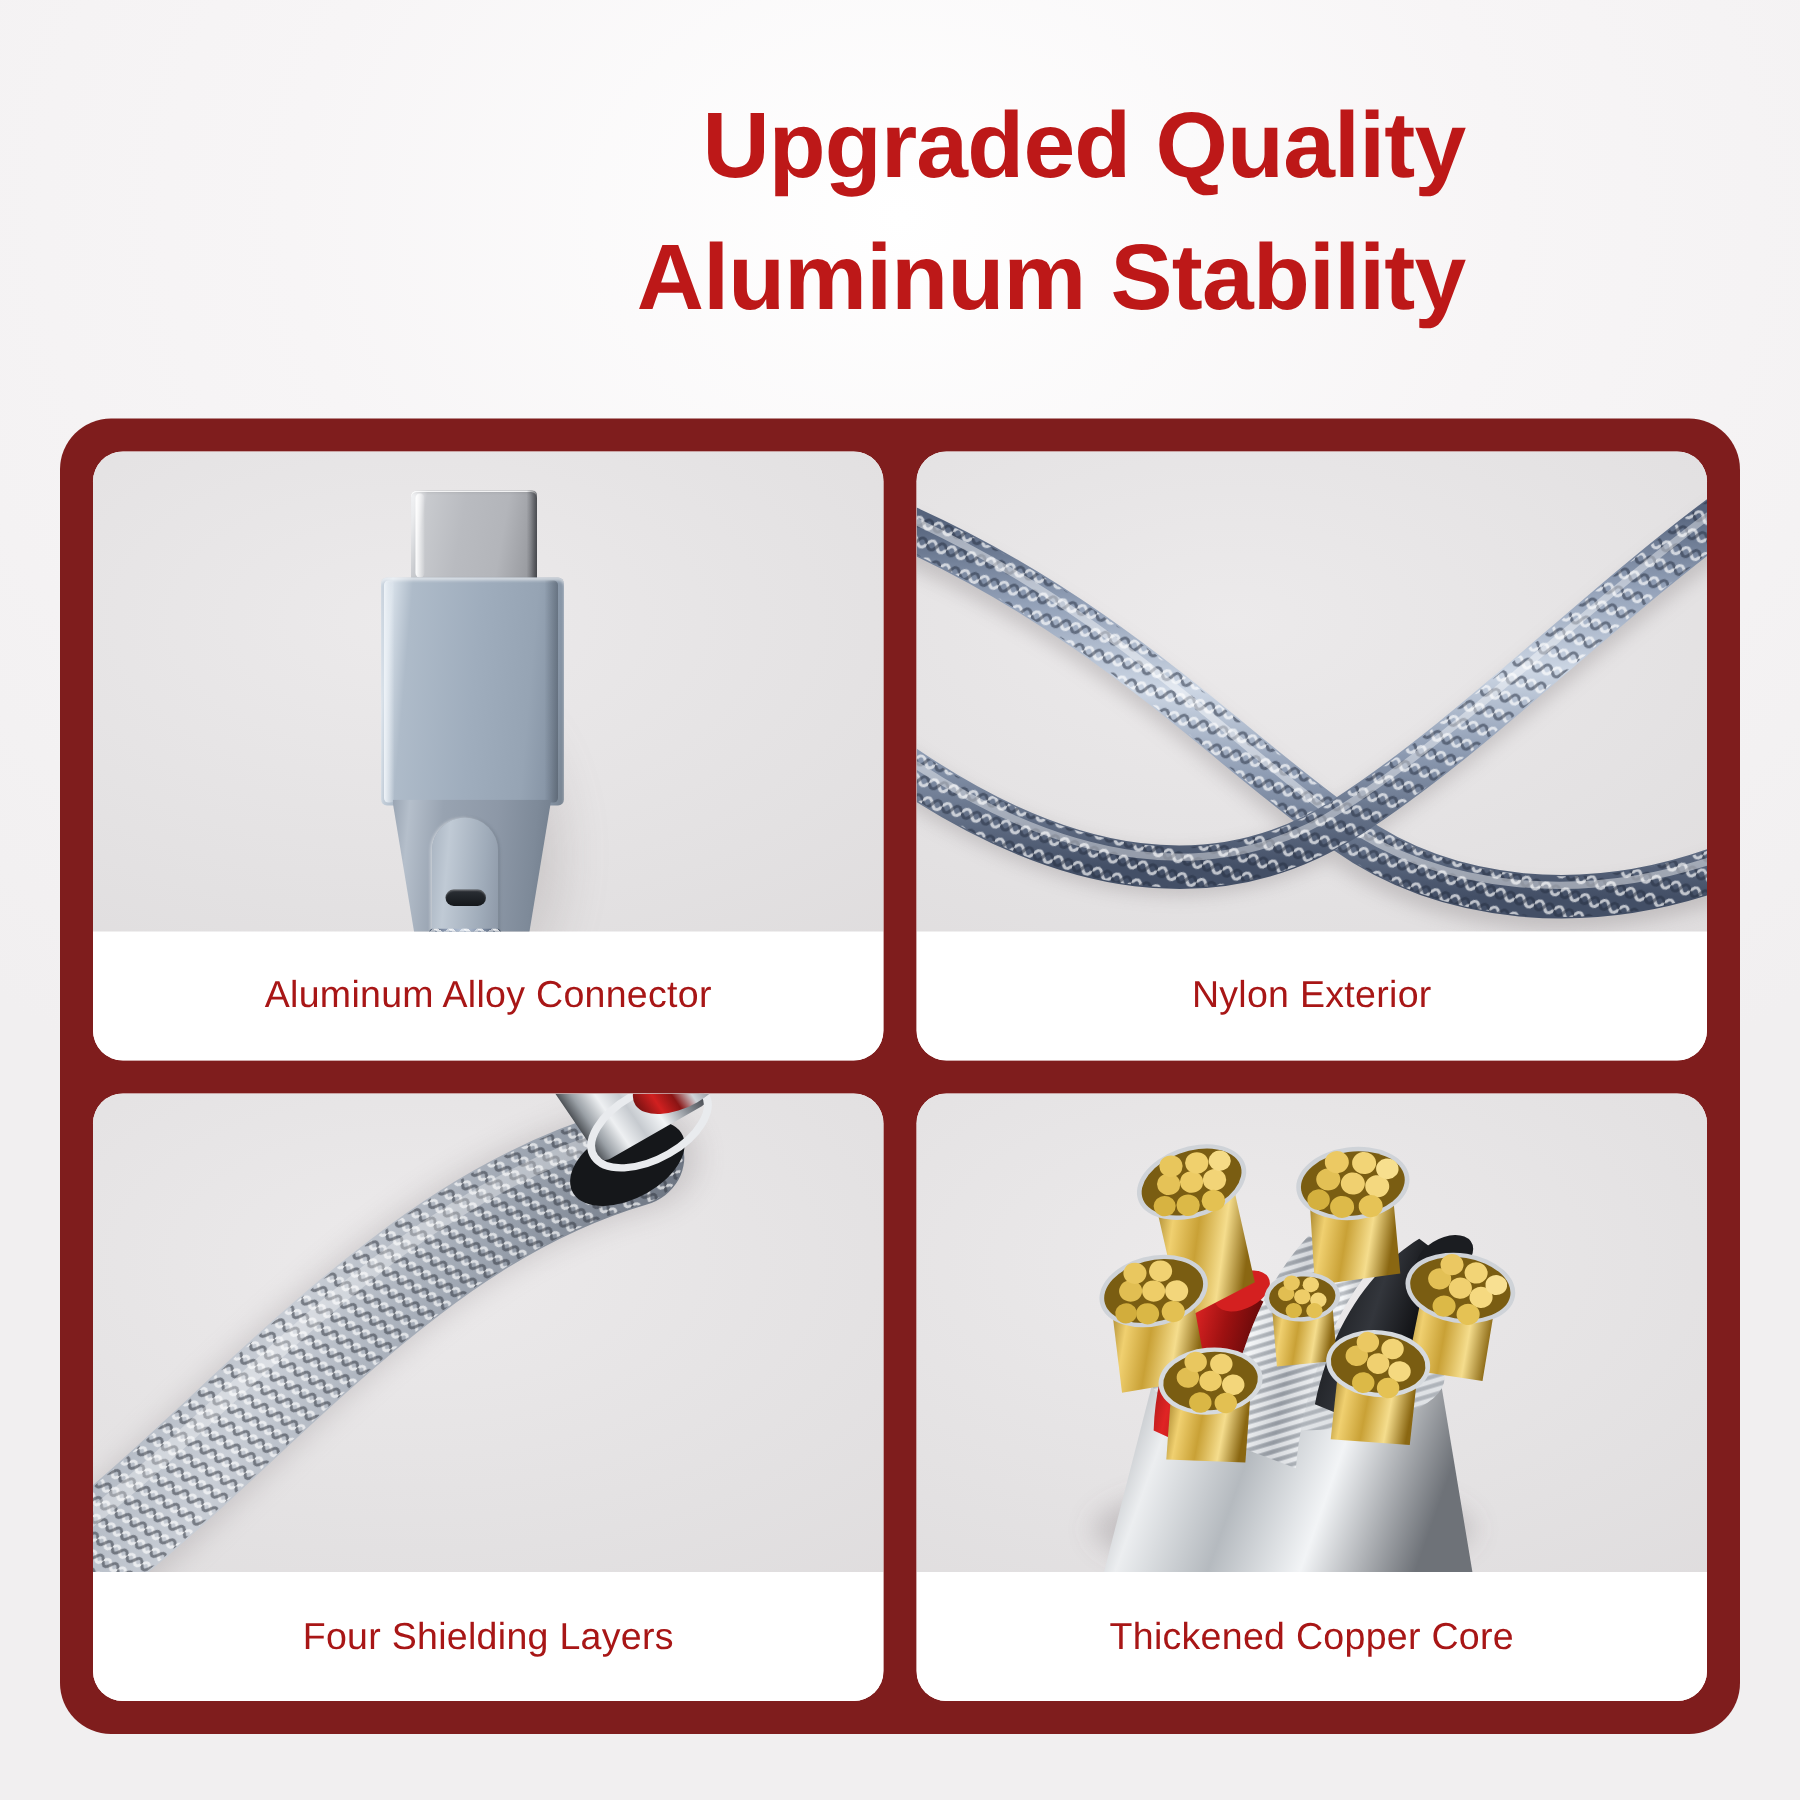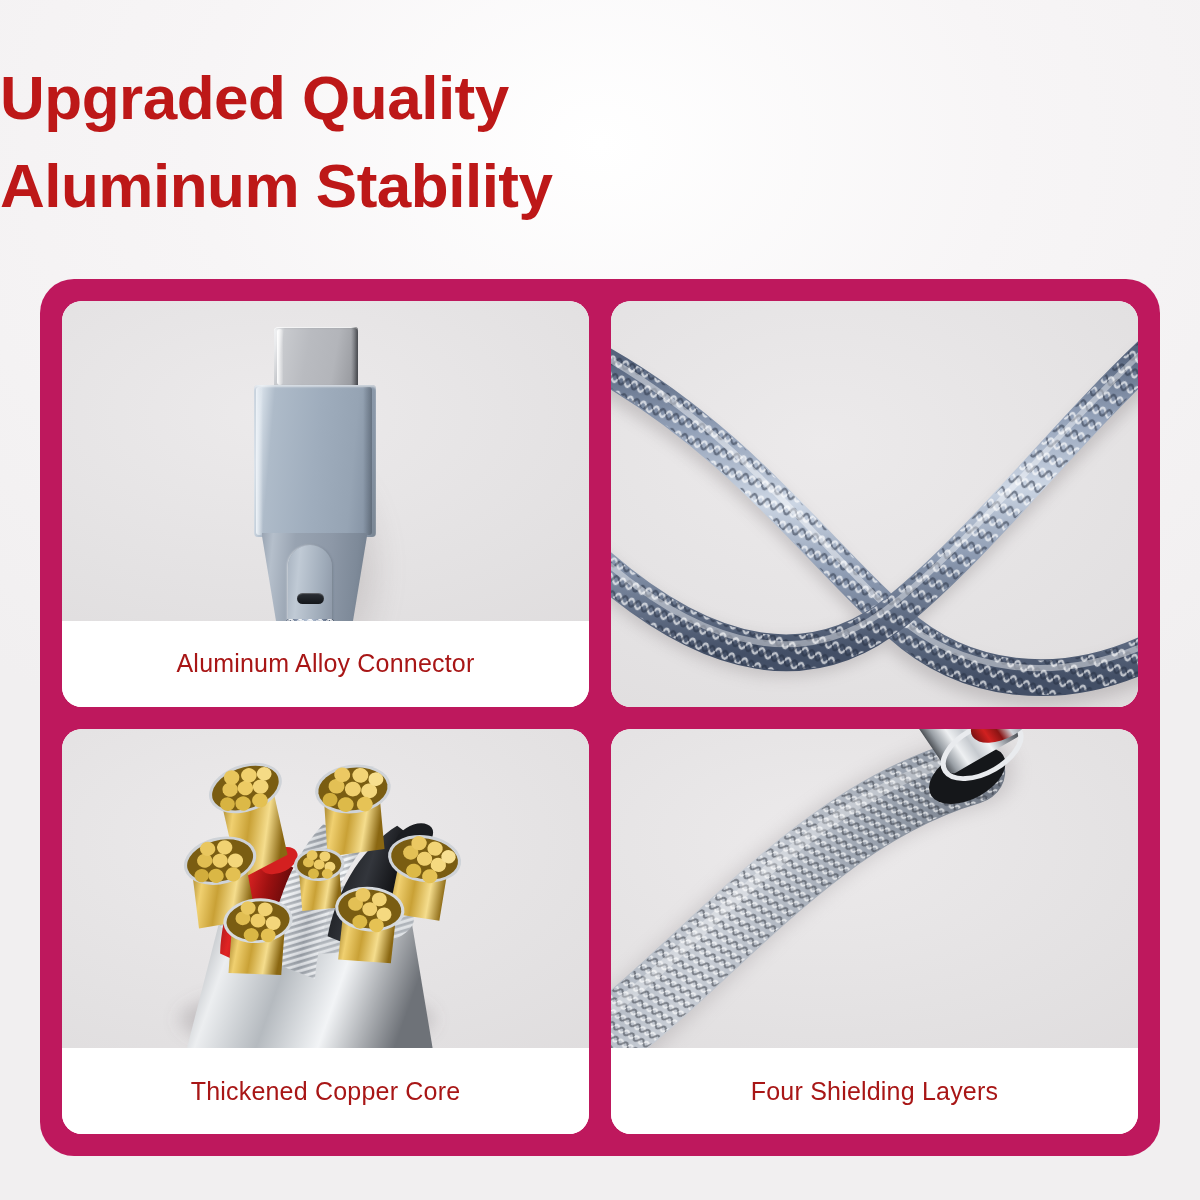--- a/index.html
+++ b/index.html
@@ -18,40 +18,40 @@
       #f1eff0;
     position: relative;
   }
 
   
   .headline {
     position: absolute;
     top: 54px;
     left: 0;
     width: 977px;
-    text-align: left;
+    text-align: right;
   }
   .headline-line {
     display: block;
     font-size: 62px;
     font-weight: bold;
     letter-spacing: -0.5px;
     line-height: 1.42;
     color: #bd1818;
     white-space: nowrap;
   }
 
   
   .frame {
     position: absolute;
     left: 40px;
     top: 279px;
     width: 1120px;
     height: 877px;
-    background: #be185d;
+    background: #7f1d1d;
     border-radius: 34px;
     padding: 22px;
     display: grid;
     grid-template-columns: 1fr 1fr;
     grid-template-rows: 1fr 1fr;
     gap: 22px;
   }
 
   .card {
     position: relative;
@@ -277,20 +277,89 @@
             <path d="M-15 41 C 118 104, 196 198, 268 254 C 330 302, 422 314, 515 277" stroke="rgba(255,255,255,0.45)" stroke-width="5" fill="none" stroke-linecap="round"></path>
           </g>
 
           <g>
             <path d="M-15 212 C 95 296, 192 308, 272 252 C 352 196, 430 108, 515 40" stroke="url(#braidBody)" stroke-width="30" fill="none" stroke-linecap="round"></path>
             <path d="M-15 212 C 95 296, 192 308, 272 252 C 352 196, 430 108, 515 40" stroke="url(#weave)" stroke-width="28" fill="none" stroke-linecap="round" opacity="0.95"></path>
             <path d="M-15 205 C 95 289, 192 301, 270 245 C 350 189, 428 101, 515 33" stroke="rgba(255,255,255,0.42)" stroke-width="5" fill="none" stroke-linecap="round"></path>
           </g>
         </svg>
       </div>
+    </div>
+    <div class="card-caption">
+      <span>Nylon Exterior</span>
+    </div>
+  </div>
+
+  <div class="card c3">
+    <div class="card-media">
+      <div class="shield-stage">
+        <svg class="shield-svg" viewBox="0 0 500 330" preserveAspectRatio="none">
+          <defs>
+            <linearGradient id="greyBraid" x1="0" y1="0" x2="1" y2="0.35">
+              <stop offset="0%" stop-color="#6f7783"></stop>
+              <stop offset="20%" stop-color="#a8b0bb"></stop>
+              <stop offset="48%" stop-color="#c9ced6"></stop>
+              <stop offset="74%" stop-color="#9ba3af"></stop>
+              <stop offset="100%" stop-color="#6b7380"></stop>
+            </linearGradient>
+            <pattern id="weave2" width="11" height="11" patternUnits="userSpaceOnUse" patternTransform="rotate(32)">
+              <path d="M0 5.5 q2.75 -5.5 5.5 0 q2.75 5.5 5.5 0" stroke="rgba(255,255,255,0.72)" stroke-width="2" fill="none"></path>
+              <path d="M0 5.5 q2.75 5.5 5.5 0 q2.75 -5.5 5.5 0" stroke="rgba(48,54,64,0.60)" stroke-width="2" fill="none"></path>
+            </pattern>
+            <linearGradient id="chromeG" x1="0" y1="0" x2="1" y2="0">
+              <stop offset="0%" stop-color="#4e5257"></stop>
+              <stop offset="10%" stop-color="#9aa0a6"></stop>
+              <stop offset="26%" stop-color="#eef0f2"></stop>
+              <stop offset="42%" stop-color="#c6cacf"></stop>
+              <stop offset="60%" stop-color="#f2f4f6"></stop>
+              <stop offset="80%" stop-color="#8d9299"></stop>
+              <stop offset="100%" stop-color="#3f4349"></stop>
+            </linearGradient>
+            <linearGradient id="innerCore" x1="0" y1="0" x2="1" y2="0">
+              <stop offset="0%" stop-color="#7a1212"></stop>
+              <stop offset="18%" stop-color="#d12020"></stop>
+              <stop offset="34%" stop-color="#8a1414"></stop>
+              <stop offset="50%" stop-color="#cfd3d8"></stop>
+              <stop offset="72%" stop-color="#7e848c"></stop>
+              <stop offset="100%" stop-color="#2a2d32"></stop>
+            </linearGradient>
+            <filter id="softshadow3" x="-30%" y="-30%" width="160%" height="160%">
+              <feGaussianBlur stdDeviation="9"></feGaussianBlur>
+            </filter>
+          </defs>
+
+          <g filter="url(#softshadow3)" opacity="0.30">
+            <path d="M-10 330 C 60 268, 120 190, 200 124 C 250 82, 300 56, 345 44" stroke="#8d8689" stroke-width="74" fill="none" stroke-linecap="round"></path>
+          </g>
+
+          <g>
+            <path d="M-20 332 C 55 272, 118 192, 198 126 C 248 84, 296 58, 340 44" stroke="url(#greyBraid)" stroke-width="68" fill="none" stroke-linecap="round"></path>
+            <path d="M-20 332 C 55 272, 118 192, 198 126 C 248 84, 296 58, 340 44" stroke="url(#weave2)" stroke-width="66" fill="none" stroke-linecap="round" opacity="0.9"></path>
+
+            <path d="M-20 308 C 52 250, 114 172, 192 108 C 242 68, 290 42, 334 28" stroke="rgba(255,255,255,0.33)" stroke-width="11" fill="none" stroke-linecap="round"></path>
+          </g>
+
+          <ellipse cx="338" cy="48" rx="40" ry="24" transform="rotate(-32 338 48)" fill="#15171a"></ellipse>
+
+          <g transform="rotate(-32 352 20)">
+            <rect x="312" y="-48" width="80" height="76" rx="6" fill="url(#chromeG)"></rect>
+          </g>
+
+          <ellipse cx="352" cy="22" rx="41" ry="23" transform="rotate(-32 352 22)" fill="none" stroke="#e9ebee" stroke-width="5"></ellipse>
+
+          <ellipse cx="372" cy="-10" rx="34" ry="19" transform="rotate(-32 372 -10)" fill="url(#innerCore)"></ellipse>
+        </svg>
+      </div>
+    </div>
+    <div class="card-caption">
+      <span>Four Shielding Layers</span>
     </div>
   </div>
 
   <div class="card c4">
     <div class="card-media">
       <div class="copper-stage">
         <svg class="copper-svg" viewBox="0 0 500 330" preserveAspectRatio="none">
           <defs>
             <linearGradient id="jacketOuter" x1="0" y1="0" x2="1" y2="0.2">
               <stop offset="0%" stop-color="#8b9096"></stop>
@@ -475,79 +544,13 @@
             </g>
           </g>
         </svg>
       </div>
     </div>
     <div class="card-caption">
       <span>Thickened Copper Core</span>
     </div>
   </div>
 
-  <div class="card c3">
-    <div class="card-media">
-      <div class="shield-stage">
-        <svg class="shield-svg" viewBox="0 0 500 330" preserveAspectRatio="none">
-          <defs>
-            <linearGradient id="greyBraid" x1="0" y1="0" x2="1" y2="0.35">
-              <stop offset="0%" stop-color="#6f7783"></stop>
-              <stop offset="20%" stop-color="#a8b0bb"></stop>
-              <stop offset="48%" stop-color="#c9ced6"></stop>
-              <stop offset="74%" stop-color="#9ba3af"></stop>
-              <stop offset="100%" stop-color="#6b7380"></stop>
-            </linearGradient>
-            <pattern id="weave2" width="11" height="11" patternUnits="userSpaceOnUse" patternTransform="rotate(32)">
-              <path d="M0 5.5 q2.75 -5.5 5.5 0 q2.75 5.5 5.5 0" stroke="rgba(255,255,255,0.72)" stroke-width="2" fill="none"></path>
-              <path d="M0 5.5 q2.75 5.5 5.5 0 q2.75 -5.5 5.5 0" stroke="rgba(48,54,64,0.60)" stroke-width="2" fill="none"></path>
-            </pattern>
-            <linearGradient id="chromeG" x1="0" y1="0" x2="1" y2="0">
-              <stop offset="0%" stop-color="#4e5257"></stop>
-              <stop offset="10%" stop-color="#9aa0a6"></stop>
-              <stop offset="26%" stop-color="#eef0f2"></stop>
-              <stop offset="42%" stop-color="#c6cacf"></stop>
-              <stop offset="60%" stop-color="#f2f4f6"></stop>
-              <stop offset="80%" stop-color="#8d9299"></stop>
-              <stop offset="100%" stop-color="#3f4349"></stop>
-            </linearGradient>
-            <linearGradient id="innerCore" x1="0" y1="0" x2="1" y2="0">
-              <stop offset="0%" stop-color="#7a1212"></stop>
-              <stop offset="18%" stop-color="#d12020"></stop>
-              <stop offset="34%" stop-color="#8a1414"></stop>
-              <stop offset="50%" stop-color="#cfd3d8"></stop>
-              <stop offset="72%" stop-color="#7e848c"></stop>
-              <stop offset="100%" stop-color="#2a2d32"></stop>
-            </linearGradient>
-            <filter id="softshadow3" x="-30%" y="-30%" width="160%" height="160%">
-              <feGaussianBlur stdDeviation="9"></feGaussianBlur>
-            </filter>
-          </defs>
-
-          <g filter="url(#softshadow3)" opacity="0.30">
-            <path d="M-10 330 C 60 268, 120 190, 200 124 C 250 82, 300 56, 345 44" stroke="#8d8689" stroke-width="74" fill="none" stroke-linecap="round"></path>
-          </g>
-
-          <g>
-            <path d="M-20 332 C 55 272, 118 192, 198 126 C 248 84, 296 58, 340 44" stroke="url(#greyBraid)" stroke-width="68" fill="none" stroke-linecap="round"></path>
-            <path d="M-20 332 C 55 272, 118 192, 198 126 C 248 84, 296 58, 340 44" stroke="url(#weave2)" stroke-width="66" fill="none" stroke-linecap="round" opacity="0.9"></path>
-
-            <path d="M-20 308 C 52 250, 114 172, 192 108 C 242 68, 290 42, 334 28" stroke="rgba(255,255,255,0.33)" stroke-width="11" fill="none" stroke-linecap="round"></path>
-          </g>
-
-          <ellipse cx="338" cy="48" rx="40" ry="24" transform="rotate(-32 338 48)" fill="#15171a"></ellipse>
-
-          <g transform="rotate(-32 352 20)">
-            <rect x="312" y="-48" width="80" height="76" rx="6" fill="url(#chromeG)"></rect>
-          </g>
-
-          <ellipse cx="352" cy="22" rx="41" ry="23" transform="rotate(-32 352 22)" fill="none" stroke="#e9ebee" stroke-width="5"></ellipse>
-
-          <ellipse cx="372" cy="-10" rx="34" ry="19" transform="rotate(-32 372 -10)" fill="url(#innerCore)"></ellipse>
-        </svg>
-      </div>
-    </div>
-    <div class="card-caption">
-      <span>Four Shielding Layers</span>
-    </div>
-  </div>
-
 </div>
 
 </body></html>

